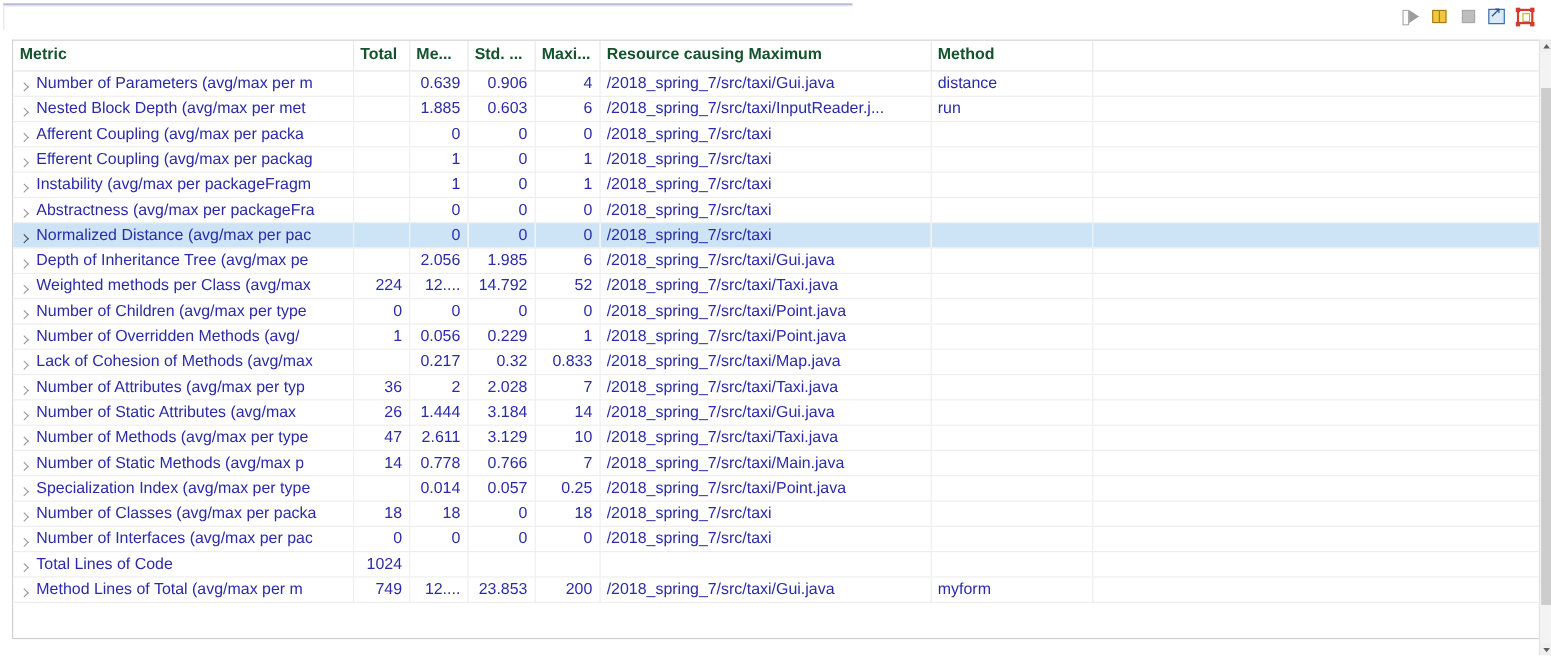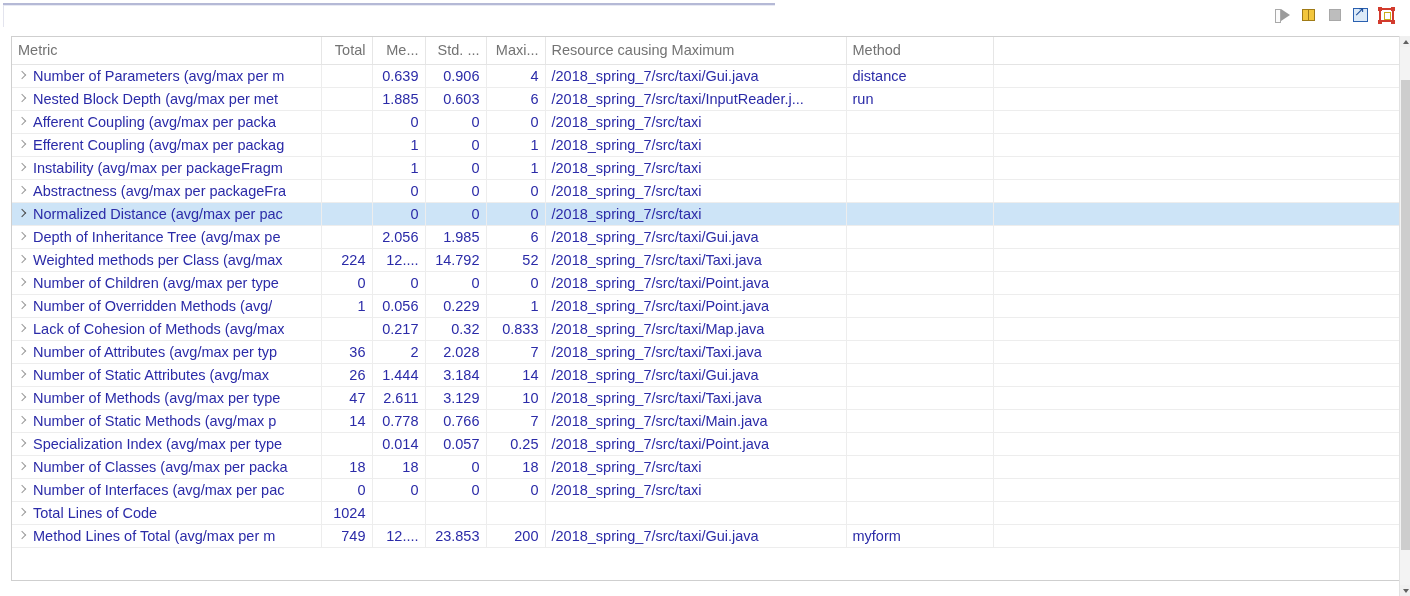--- a/index.html
+++ b/index.html
@@ -122,33 +122,33 @@
   table.metrics col.c-total    { width: 51px;  }
   table.metrics col.c-mean     { width: 53px;  }
   table.metrics col.c-std      { width: 61px;  }
   table.metrics col.c-max      { width: 59px;  }
   table.metrics col.c-res      { width: 301px; }
   table.metrics col.c-method   { width: 147px; }
   table.metrics col.c-pad      { width: 406px; }
 
   table.metrics thead th {
     height: 27px;
-    font-weight: normal;
+    font-weight: bold;
     font-size: 14.5px;
-    color: #737373;
+    color: #14532d;
     background: #ffffff;
     border-right: 1px solid #e6e6e6;
     border-bottom: 1px solid #e4e4e4;
     padding: 0 6px;
     text-align: left;
     white-space: nowrap;
     overflow: hidden;
     vertical-align: middle;
   }
-  table.metrics thead th.num { text-align: right; }
+  table.metrics thead th.num { text-align: left; }
   table.metrics thead th.pad { border-right: none; }
 
   table.metrics tbody td {
     height: 23px;
     border-right: 1px solid #ededed;
     border-bottom: 1px solid #ededed;
     padding: 0 6px;
     white-space: nowrap;
     overflow: hidden;
     color: #2b2ba8;
@@ -156,21 +156,21 @@
     line-height: 22px;
   }
   table.metrics tbody td.num { text-align: right; }
   table.metrics tbody td.pad { border-right: none; }
 
   tr.row-alert td { color: #e02020; }
   tr.row-selected td { background: #cde4f7; color: #000000; }
   tr.row-selected td.pad { background: #cde4f7; }
 
   .metric-cell {
-    display: flex; align-items: center; gap: 6px;
+    display: flex; align-items: flex-end; gap: 6px;
     overflow: hidden;
   }
   .twisty {
     flex: 0 0 auto;
     width: 9px; height: 14px;
     position: relative;
     color: #9a9a9a;
   }
   .twisty::before {
     content: "";

